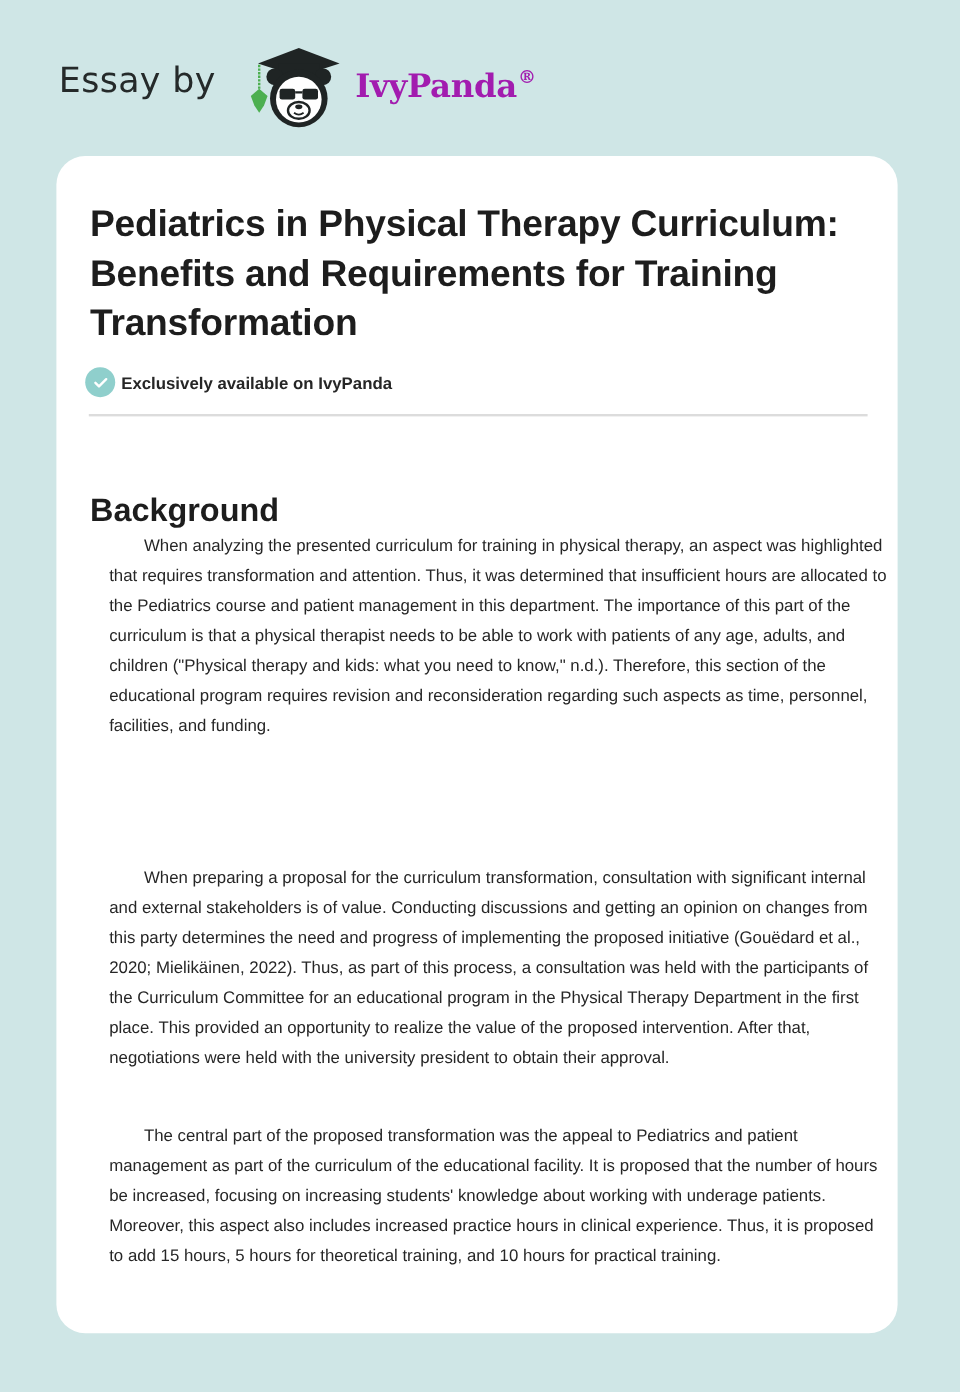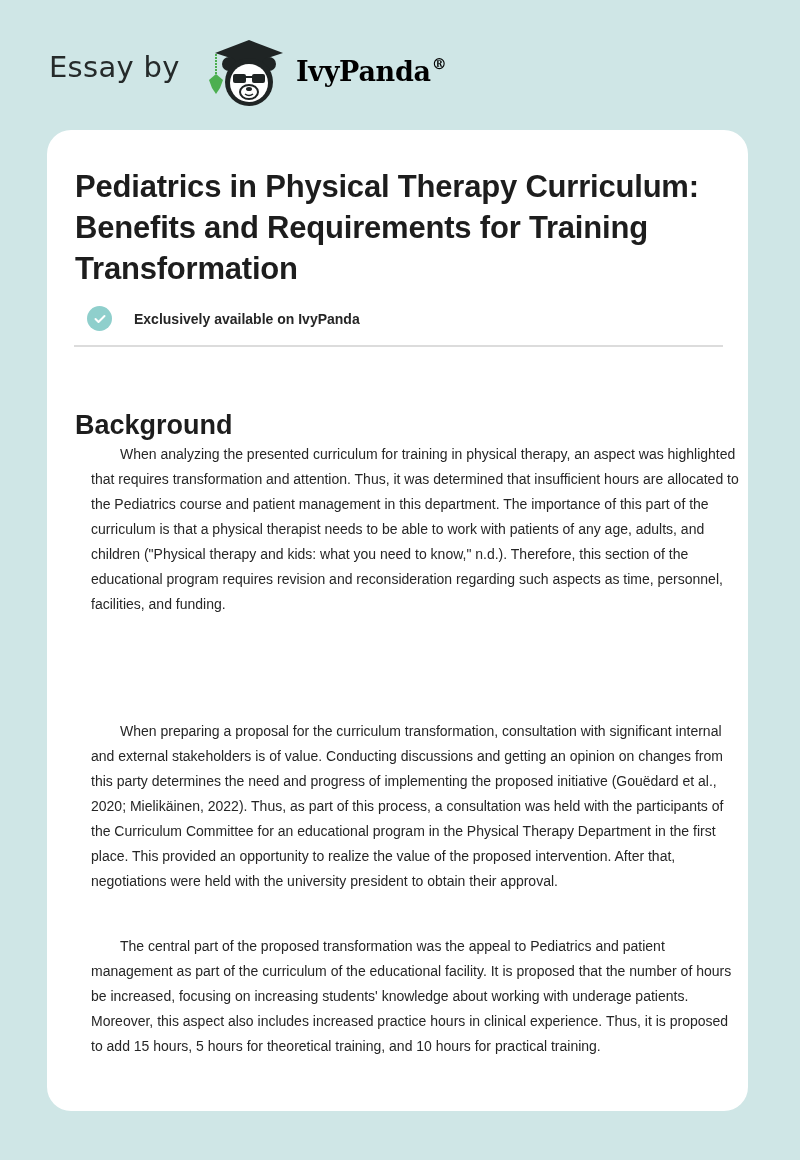--- a/index.html
+++ b/index.html
@@ -17,35 +17,35 @@
     position: absolute; left: 49px; top: 50px;
     font-family: "DejaVu Sans", sans-serif;
     font-size: 29px; color: #252a2a; letter-spacing: 0.3px;
   }
   .logo-icon {
     position: absolute; left: 203px; top: 36px; width: 88px; height: 72px;
   }
   .brand {
     position: absolute; left: 296px; top: 55px;
     font-family: "DejaVu Serif", serif; font-weight: bold;
-    font-size: 27px; color: #000000; letter-spacing: -0.3px;
+    font-size: 27px; color: #a21caf; letter-spacing: -0.3px;
   }
   .brand sup { font-size: 15px; font-weight: bold; vertical-align: 12px; margin-left: 1px; }
   .card {
     position: absolute; left: 47px; top: 130px; width: 701px; height: 981px;
     background: #ffffff; border-radius: 24px;
   }
   .title {
     position: absolute; left: 28px; top: 36px; width: 660px;
     font-size: 31px; font-weight: bold; line-height: 41px; color: #1d1d1d;
     margin: 0; letter-spacing: -0.2px;
   }
   .exclusive {
-    position: absolute; left: 40px; top: 176px; height: 25px;
-    display: flex; align-items: center; gap: 17px;
+    position: absolute; left: 24px; top: 176px; height: 25px;
+    display: flex; align-items: center;
   }
   .check {
     width: 25px; height: 25px; border-radius: 50%; background: #8fcfcc;
     display: flex; align-items: center; justify-content: center; margin-right: 5px;
   }
   .exclusive-text { font-size: 14px; font-weight: bold; color: #262626; }
   .divider {
     position: absolute; left: 27px; top: 215px; width: 649px; height: 2px;
     background: #dcdcdc;
   }

